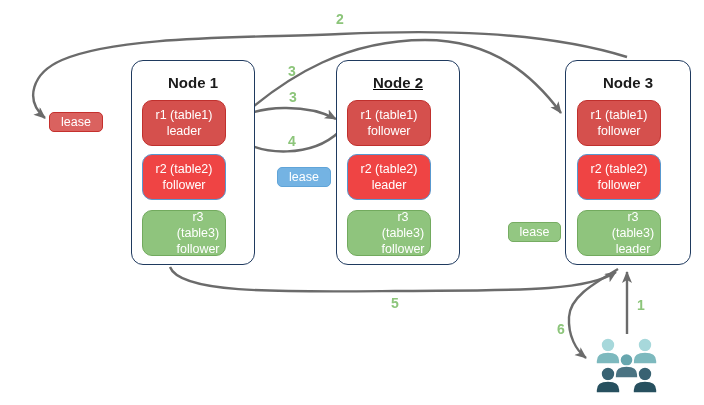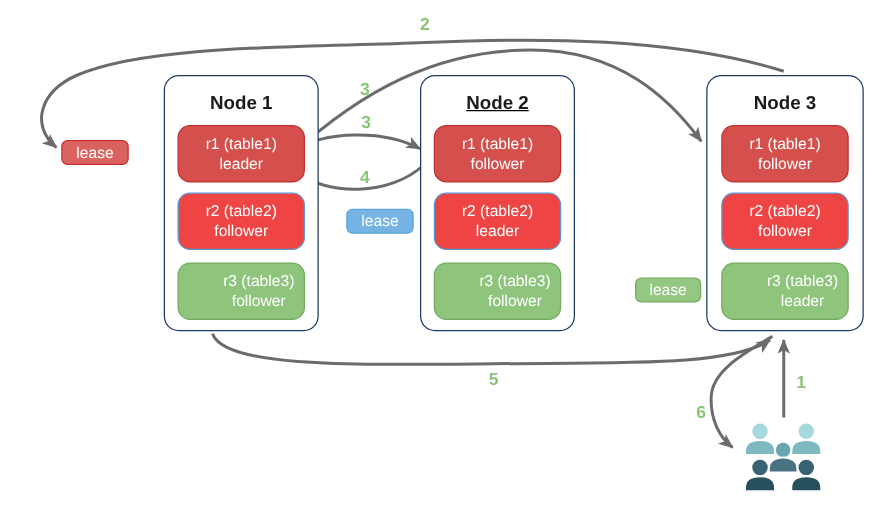--- a/index.html
+++ b/index.html
@@ -9,21 +9,21 @@
   }
   .arrows{position:absolute;left:0;top:0;width:704px;height:405px;pointer-events:none;}
   .node{
     position:absolute;width:124px;height:205px;background:#ffffff;
     border:1.5px solid #1f3a5f;border-radius:12px;box-sizing:border-box;
   }
   .node-title{
     margin-top:13px;text-align:center;font-size:15px;font-weight:bold;color:#1b1b1b;
   }
   .replica{
-    position:absolute;left:10px;width:102px;height:46px;border-radius:10px;
+    position:absolute;left:10px;width:84px;height:46px;border-radius:10px;
     box-sizing:border-box;display:flex;flex-direction:column;justify-content:center;
     align-items:center;color:#ffffff;font-size:12.5px;line-height:16px;text-align:center;
   }
   .replica span{display:block;}
   .red{background:#d5504d;border:1.5px solid #c0302d;}
   .blue{background:#ef4444;border:1.5px solid #5898cf;}
   .green{background:#8fc47d;border:1.5px solid #72aa5e;padding-left:28px;}
   .r-top{top:39px;} .r-mid{top:93px;} .r-bot{top:149px;}
   .lease{
     position:absolute;height:20px;line-height:19px;border-radius:5px;box-sizing:border-box;

